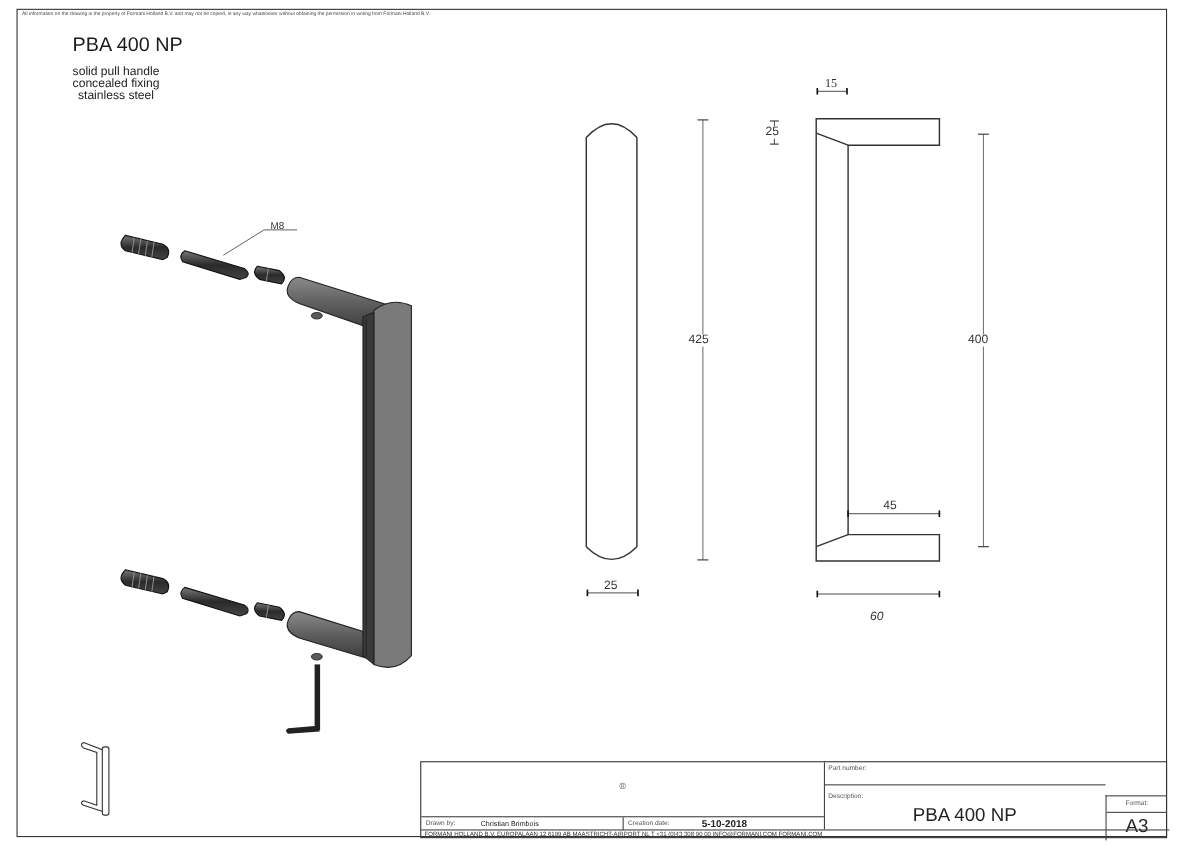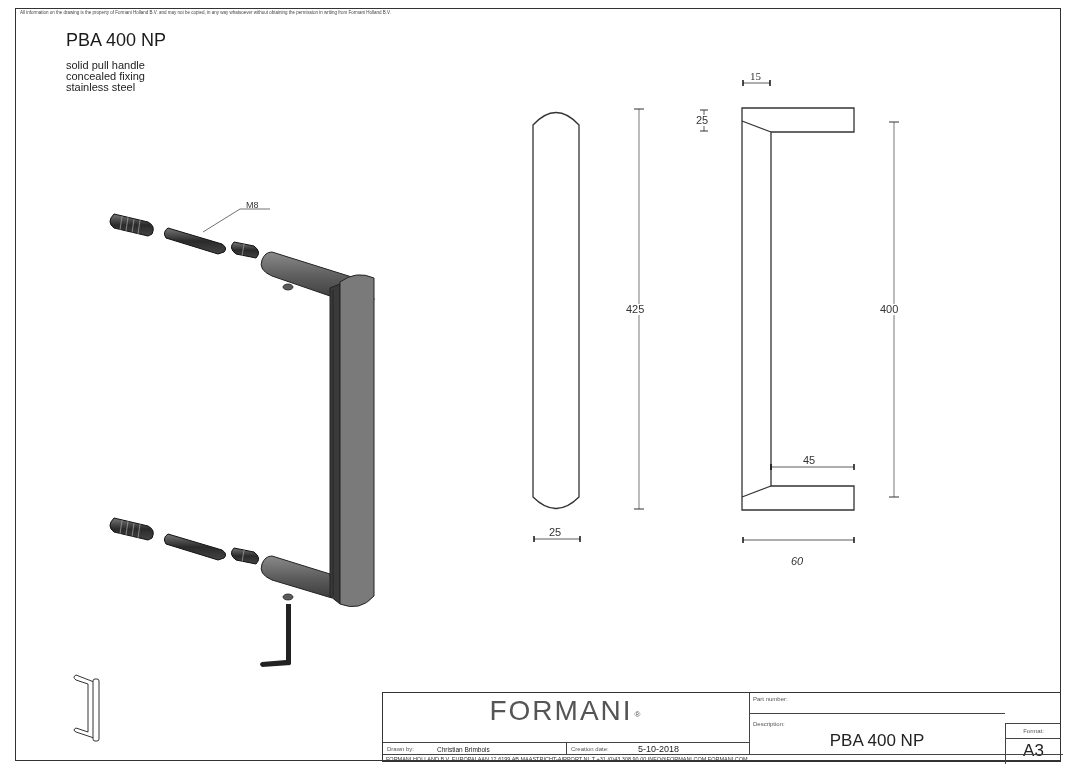--- a/index.html
+++ b/index.html
@@ -2,21 +2,21 @@
 <html><head>
 <meta charset="utf-8">
 <style>
   html, body { margin:0; padding:0; background:#ffffff; }
   body { width:1078px; height:775px; position:relative; overflow:hidden; font-family:"Liberation Sans", sans-serif; color:#222; }
   .sheet { position:absolute; left:0; top:0; width:987px; height:775px; }
   .frame { position:absolute; left:15px; top:8px; width:1046px; height:753px; border:1.5px solid #333; box-sizing:border-box; }
   .notice { position:absolute; left:20px; top:10px; font-size:4.5px; color:#444; white-space:nowrap; }
   .title { position:absolute; left:66px; top:30px; font-size:18px; color:#1a1a1a; }
   .subtitle { position:absolute; left:66px; top:60px; font-size:11px; line-height:11px; color:#222; }
-  .subtitle div { height:11px; }
+  .subtitle div { height:11px;text-align:center; }
   svg.drawing { position:absolute; left:0; top:0; }
   .dim { position:absolute; font-size:11px; color:#333; background:#fff; padding:0 1px; line-height:11px; }
   .tb { position:absolute; left:382px; top:692px; width:679px; height:70px; border:1.5px solid #333; box-sizing:border-box; }
   .cell { position:absolute; box-sizing:border-box; border-color:#444; border-style:solid; border-width:0; }
   .lbl { font-size:6px; color:#555; position:absolute; }
   .val { position:absolute; color:#222; }
   .logo { position:absolute; left:0; top:0; width:366px; height:35px; display:flex; align-items:center; justify-content:center; font-size:28px; letter-spacing:2px; color:#555; font-weight:300; }
   .logo sup { font-size:8px; vertical-align:top; margin-left:2px; position:relative; top:4px; }
   .addr { position:absolute; left:0; top:61px; width:677px; height:8px; font-size:5.5px; line-height:8px; padding-left:3px; color:#333; white-space:nowrap; border-top:1px solid #444; }
 </style>
@@ -148,33 +148,32 @@
   <div class="dim" style="left:625px;top:304px;text-align:right;">425</div>
   <div class="dim" style="left:548px;top:527px;background:transparent;">25</div>
   <div class="dim" style="left:879px;top:304px;">400</div>
   <div class="dim" style="left:749px;top:71px;background:transparent;font-family:Liberation Serif, serif;">15</div>
   <div class="dim" style="left:695px;top:115px;">25</div>
   <div class="dim" style="left:802px;top:455px;background:transparent;">45</div>
   <div class="dim" style="left:790px;top:556px;background:transparent;font-style:italic;">60</div>
 
   <div class="tb">
     <div class="logo">
-      <span>FORMANI</span>
         <sup>®</sup>
     </div>
 
     <div class="cell" style="left:366px;top:0;width:0;height:61px;border-left-width:1px;"></div>
 
 
     <div class="cell" style="left:0;top:49px;width:366px;height:12px;border-top-width:1px;">
       <span class="lbl" style="left:4px;top:3px;">Drawn by:</span>
       <span class="val" style="left:54px;top:3px;font-size:6.5px;">Christian Brimbois</span>
       <div class="cell" style="left:183px;top:0;height:12px;border-left-width:1px;"></div>
       <span class="lbl" style="left:188px;top:3px;">Creation date:</span>
-      <span class="val" style="left:255px;top:1px;font-size:9px;">5-10-2018</span>
+      <span class="val" style="left:255px;top:1px;font-size:9px;font-weight:bold;">5-10-2018</span>
     </div>
 
     <div class="cell" style="left:366px;top:0;width:311px;height:20px;">
       <span class="lbl" style="left:4px;top:3px;">Part number:</span>
       <span class="val" style="left:60px;top:3px;font-size:8px;"></span>
     </div>
 
     <div class="cell" style="left:366px;top:20px;width:256px;height:41px;border-top-width:1px;">
       <span class="lbl" style="left:4px;top:7px;">Description:</span>
       <span class="val" style="left:0;width:256px;text-align:center;top:17px;font-size:17px;">PBA 400 NP</span>

